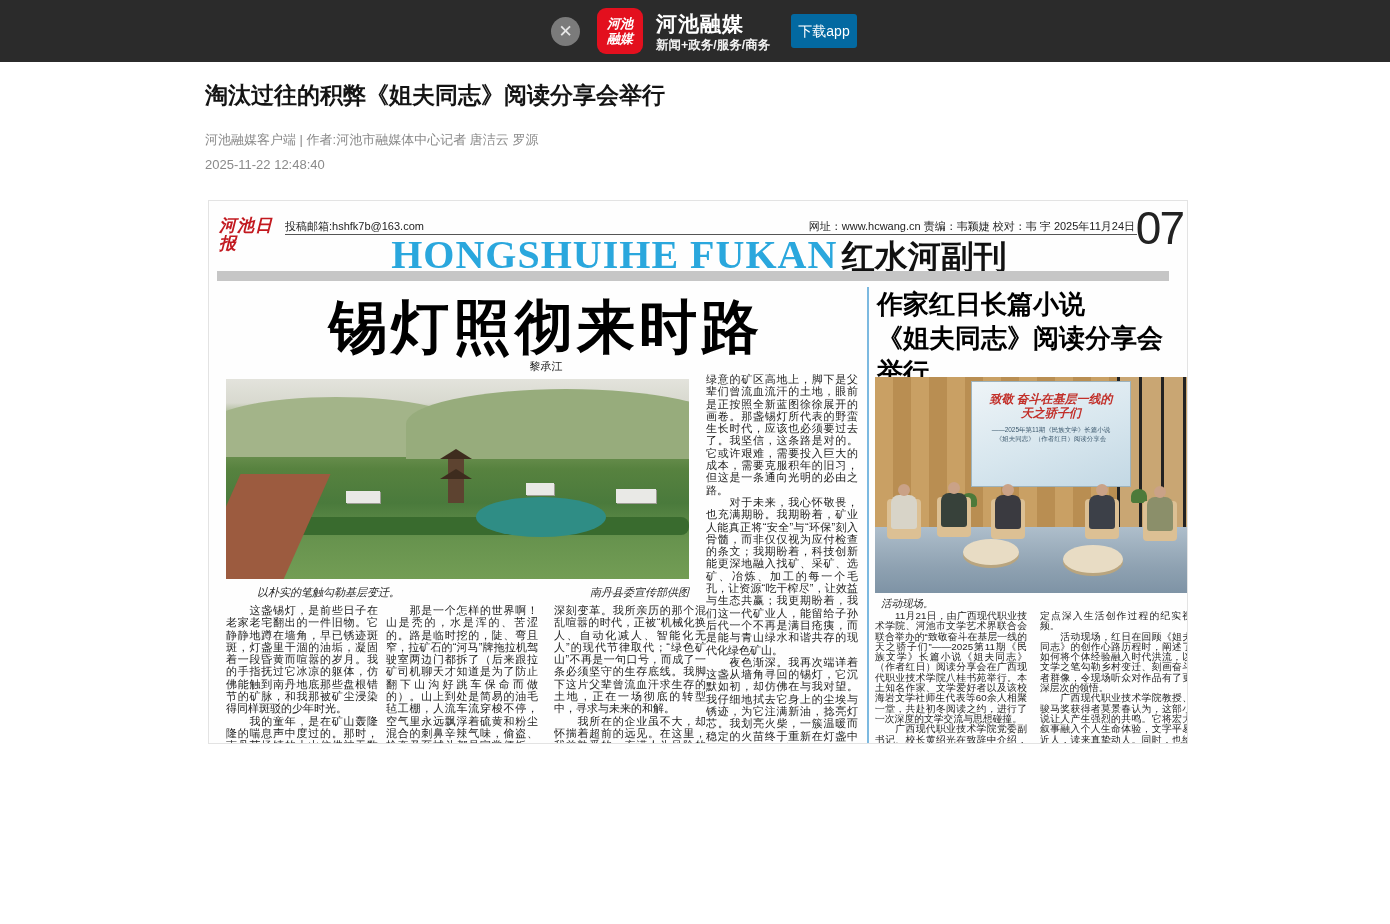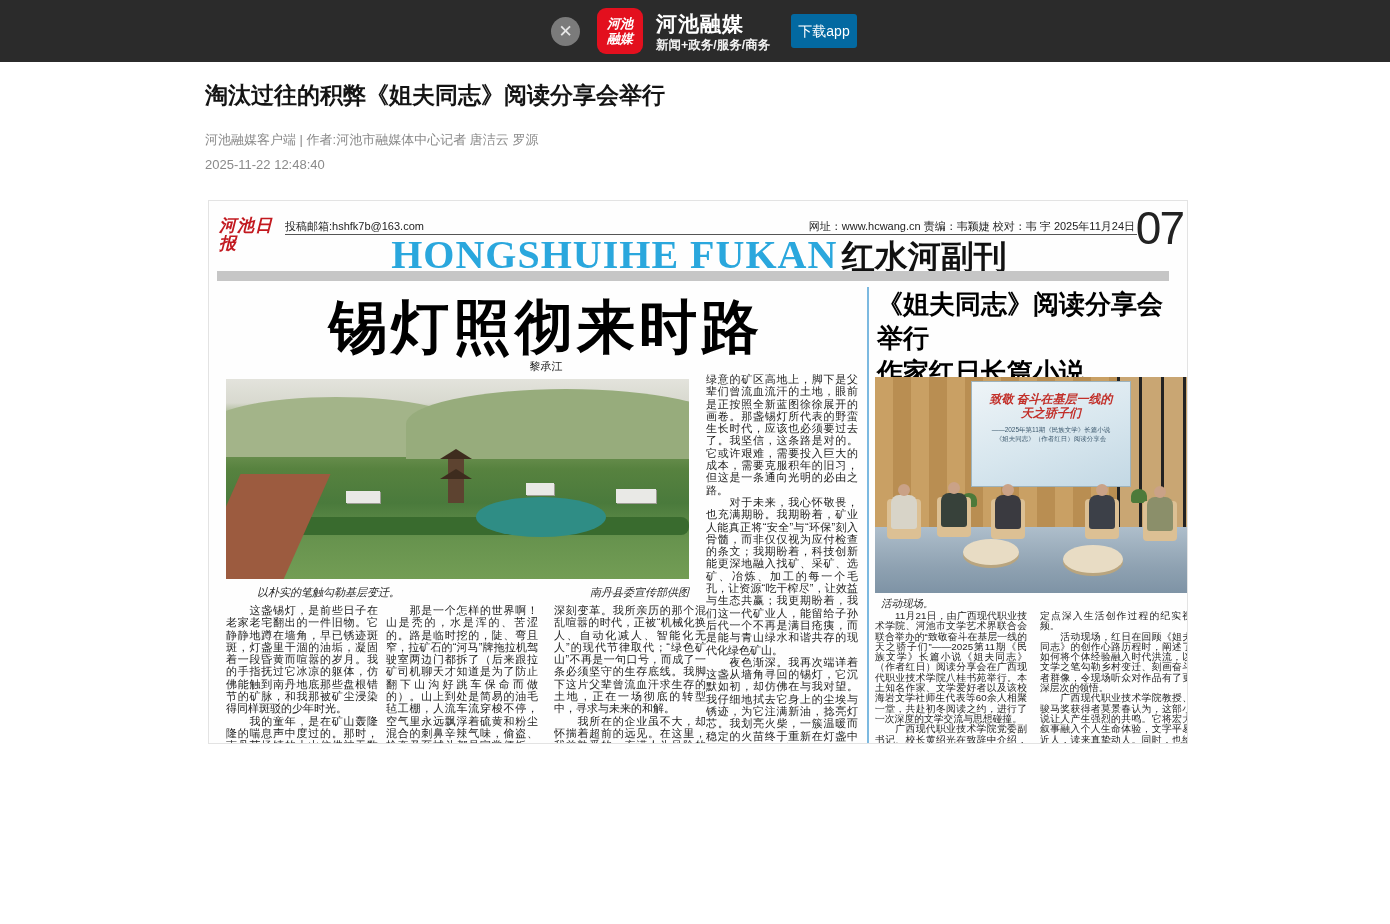--- a/index.html
+++ b/index.html
@@ -156,22 +156,22 @@
     <div class="photo-oval">
       <div class="deck-rail"></div>
       <div class="deck"></div>
       <div class="red-dot"></div>
     </div>
     <div class="cap" style="position:absolute;left:478px;top:705px;font-size:10.5px;">南丹笼箱盖枫杏生态旅游景区。</div>
 
     <div class="vdivider"></div>
 
     <div class="news-title">
+      <div>作家红日长篇小说</div>
       <div>《姐夫同志》阅读分享会举行</div>
-      <div>作家红日长篇小说</div>
     </div>
 
     <div class="photo-event">
       <div class="ev-dark"></div>
       <div class="ev-screen">
         <div class="t1">致敬 奋斗在基层一线的
 天之骄子们</div>
         <div class="t2">——2025年第11期《民族文学》长篇小说</div>
         <div class="t2" style="margin-top:1px;">《姐夫同志》（作者红日）阅读分享会</div>
       </div>

